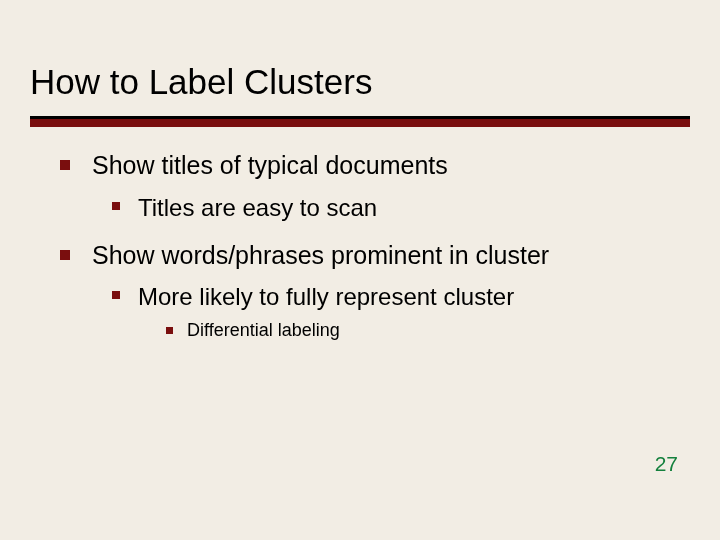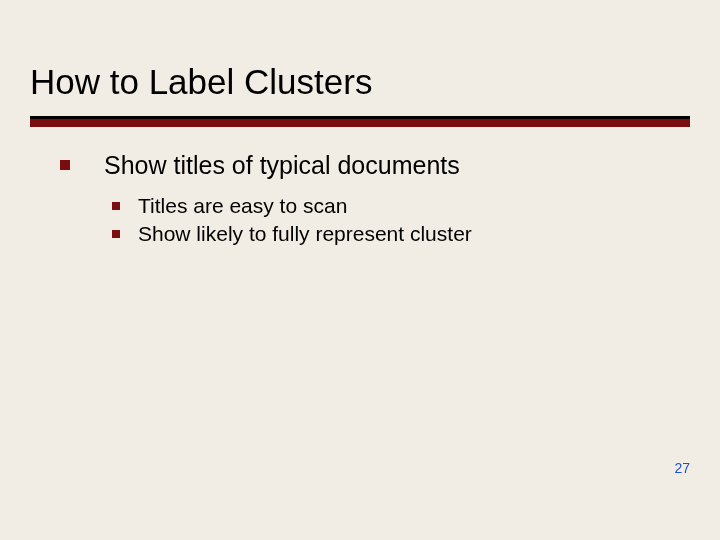--- a/index.html
+++ b/index.html
@@ -55,38 +55,38 @@
   }
   .sq {
     flex: 0 0 auto;
     background: #7a0e0e;
   }
   .txt {
     flex: 1 1 auto;
     line-height: 1.22;
   }
   
-  .l1 { margin-top: 0; margin-bottom: 12px; gap: 12px; }
+  .l1 { margin-top: 0; margin-bottom: 12px; }
   .l1 .sq { width: 10px; height: 10px; margin-top: 10px; margin-right: 22px; }
   .l1 .txt { font-size: 25px; }
   .l1b { margin-top: 18px; margin-bottom: 12px; }
   
   .l2 { margin-left: 52px; margin-bottom: 3px; }
   .l2 .sq { width: 8px; height: 8px; margin-top: 9px; margin-right: 18px; }
-  .l2 .txt { font-size: 21px; }
+  .l2 .txt { font-size: 24px; }
   
   .l3 { margin-left: 106px; margin-top: 8px; margin-bottom: 0; }
   .l3 .sq { width: 7px; height: 7px; margin-top: 7px; margin-right: 14px; }
   .l3 .txt { font-size: 18px; }
   .pagenum {
     position: absolute;
-    right: 30px;
+    right: 42px;
     bottom: 24px;
-    font-size: 14px;
-    color: #1d4ed8;
+    font-size: 21px;
+    color: #15803d;
   }
 </style>
 </head>
 <body>
 
 <div class="slide">
 
   <div class="title">How to Label Clusters</div>
   <div class="rule-black"></div>
   <div class="rule-red"></div>
@@ -96,23 +96,31 @@
     <div class="bullet-row l1">
       <div class="sq"></div>
       <div class="txt">Show titles of typical documents</div>
     </div>
 
     <div class="bullet-row l2">
       <div class="sq"></div>
       <div class="txt">Titles are easy to scan</div>
     </div>
 
+    <div class="bullet-row l1 l1b">
+      <div class="sq"></div>
+      <div class="txt">Show words/phrases prominent in cluster</div>
+    </div>
 
     <div class="bullet-row l2">
       <div class="sq"></div>
-      <div class="txt">Show likely to fully represent cluster</div>
+      <div class="txt">More likely to fully represent cluster</div>
     </div>
 
+    <div class="bullet-row l3">
+      <div class="sq"></div>
+      <div class="txt">Differential labeling</div>
+    </div>
 
   </div>
 
   <div class="pagenum">27</div>
 </div>
 
 </body></html>

